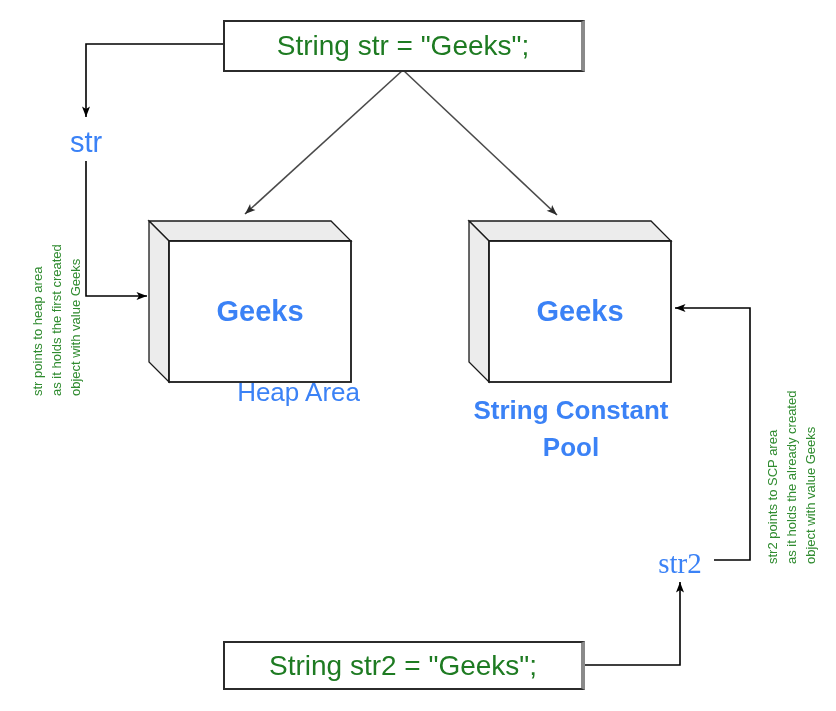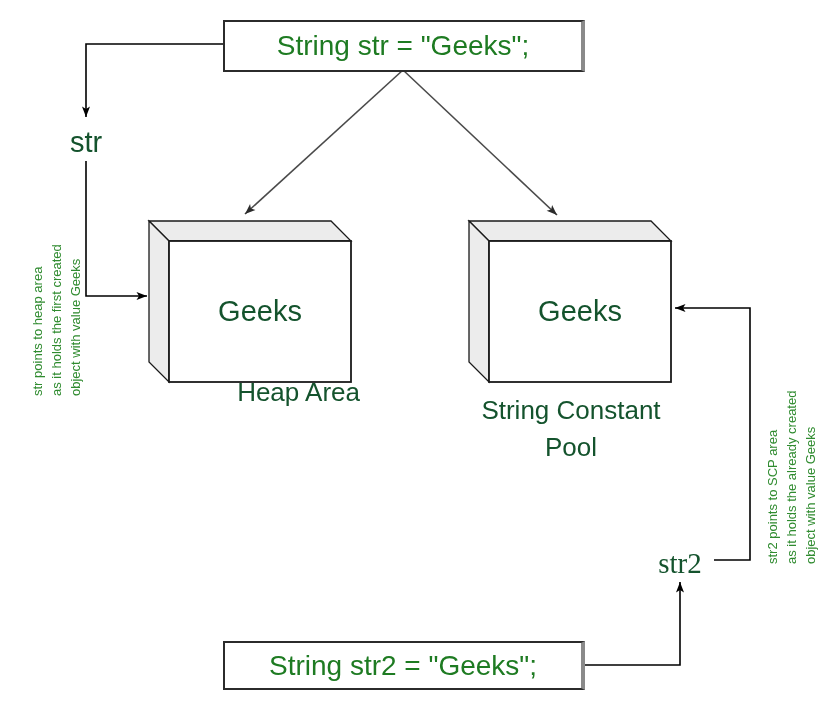--- a/index.html
+++ b/index.html
@@ -6,45 +6,46 @@
   #canvas{
     position:relative;
     width:836px;height:711px;
     background:#ffffff;
     font-family:"Liberation Sans", sans-serif;
     overflow:hidden;
   }
   #connector-layer{
     position:absolute;left:0;top:0;width:836px;height:711px;z-index:1;
   }
-  .txt{position:absolute;z-index:2;color:#14532d;}
+  .txt{position:absolute;z-index:2;color:#3b82f6;}
   .code-box{
     position:absolute;z-index:2;
     width:356px;
     background:#ffffff;
     border:2px solid #2b2b2b;
     border-right:4px solid #8a8a8a;
     display:flex;align-items:center;justify-content:center;
     font-size:28px;color:#1e7b22;
   }
   #top-code-box{left:223px;top:20px;height:48px;}
   #bottom-code-box{left:223px;top:641px;height:45px;}
   .ptr-label{font-size:29px;text-align:center;}
   #str-label{left:58px;top:126px;width:56px;}
   #str2-label{left:649px;top:547px;width:62px;font-family:Liberation Serif, serif;}
   .obj-value{
     width:182px;height:141px;
     display:flex;align-items:center;justify-content:center;
     font-size:29px;
+    font-weight:bold;
   }
   #heap-object-value{left:169px;top:241px;}
   #scp-object-value{left:489px;top:241px;}
   .caption{font-size:26px;text-align:center;line-height:37px;}
   #heap-caption{left:160px;top:374px;width:200px;text-align:right;}
-  #scp-caption{left:465px;top:392px;width:212px;}
+  #scp-caption{left:465px;top:392px;width:212px;font-weight:bold;}
   .note{
     font-size:13px;line-height:19px;text-align:left;
     color:#2f8b2f;
     transform:rotate(-90deg);
     white-space:nowrap;
   }
   #left-note{left:-73px;top:247px;width:250px;height:60px;padding-left:12px;}
   #right-note{left:661px;top:416px;width:250px;height:62px;padding-left:16px;}
   .note span{display:block;}
 </style>

